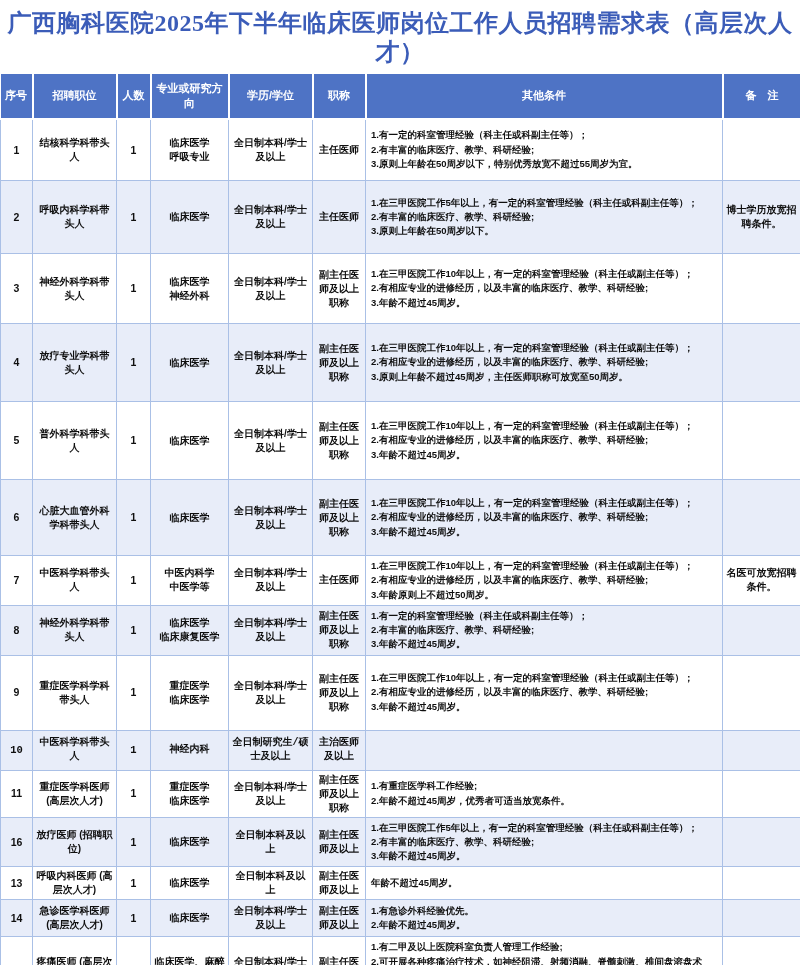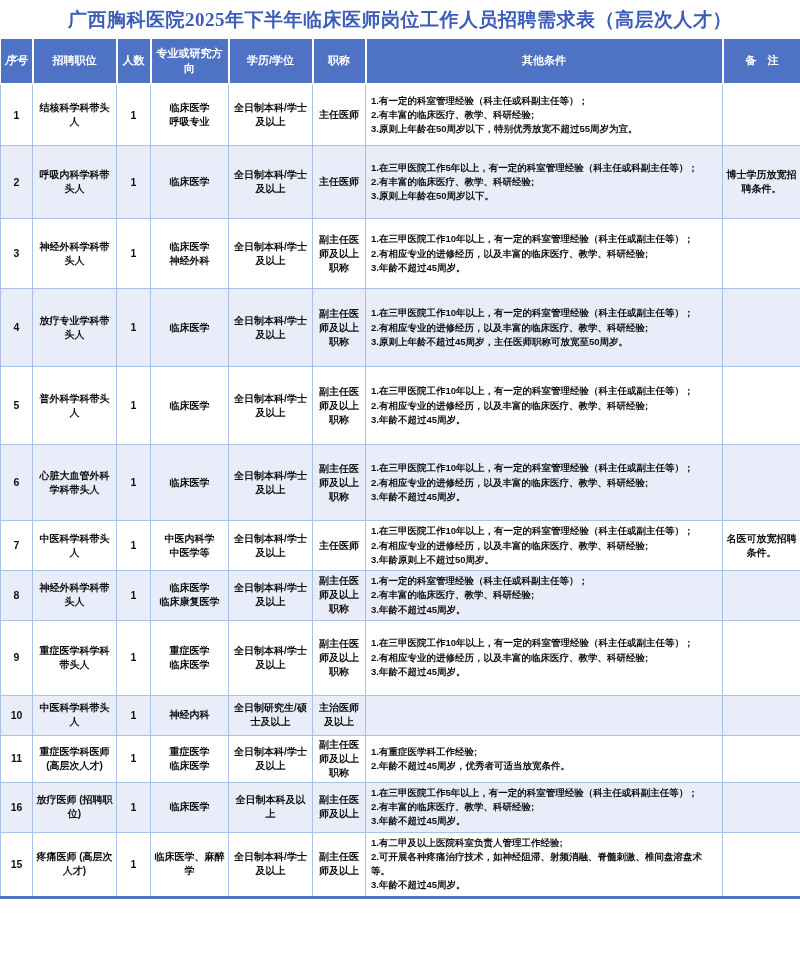--- a/index.html
+++ b/index.html
@@ -1,32 +1,32 @@
 <!DOCTYPE html>
 <html><head>
 <meta charset="utf-8">
 <style>
   html,body{margin:0;padding:0;background:#ffffff;}
   body{width:800px;font-family:"Liberation Sans","DejaVu Sans",sans-serif;color:#0f0f0f;}
   .page{width:800px;}
   .title{
     font-family:"Liberation Serif","DejaVu Serif",serif;
-    font-weight:bold;color:#3b5cb8;font-size:19px;
+    font-weight:bold;color:#3b5cb8;font-size:24px;
     text-align:center;line-height:1.2;margin:0;padding:9px 0 7px 0;
     letter-spacing:0.5px;
   }
   table{width:800px;border-collapse:collapse;table-layout:fixed;border-bottom:3px solid #4e73c5;}
   col.c1{width:32px;} col.c2{width:84px;} col.c3{width:34px;} col.c4{width:78px;}
   col.c5{width:84px;} col.c6{width:53px;} col.c7{width:357px;} col.c8{width:78px;}
   thead th{
     background:#4e73c5;color:#ffffff;font-weight:bold;font-size:11px;
     border:2px solid #ffffff;border-top:none;padding:4px 1px;height:36px;
     text-align:center;vertical-align:middle;line-height:1.35;
   }
-  thead th:first-child{border-left:none;font-style:italic;}
+  thead th:first-child{border-left:none;}
   thead th:last-child{border-right:none;margin-top:16px;}
   tbody td{
     border:1px solid #aac0e6;font-size:10px;font-weight:bold;
     text-align:center;vertical-align:middle;padding:2px 3px;line-height:1.4;
   }
   tbody tr:nth-child(even){background:#e8edf9;}
   tbody tr:nth-child(odd){background:#ffffff;}
   td.pre{white-space:pre-line;}
   td.c-left{text-align:left;font-size:9.5px;padding:3px 5px;line-height:1.5;margin-left:12px;}
   td.cell-no, td.cell-count{font-size:10.5px;}
@@ -167,21 +167,21 @@
           <td class="cell-count">1</td>
           <td class="pre">重症医学
 临床医学</td>
           <td class="pre">全日制本科/学士及以上</td>
           <td class="pre">副主任医师及以上职称</td>
           <td class="c-left pre">1.在三甲医院工作10年以上，有一定的科室管理经验（科主任或副主任等）；
 2.有相应专业的进修经历，以及丰富的临床医疗、教学、科研经验;
 3.年龄不超过45周岁。</td>
           <td class="pre"></td>
         </tr>
-        <tr style="height: 40px;">
+        <tr style="height: 40px; font-family: Liberation Mono, monospace;">
           <td class="cell-no">10</td>
           <td class="pre">中医科学科带头人</td>
           <td class="cell-count">1</td>
           <td class="pre">神经内科</td>
           <td class="pre">全日制研究生/硕士及以上</td>
           <td class="pre">主治医师及以上</td>
           <td class="c-left pre"></td>
           <td class="pre"></td>
         </tr>
         <tr style="height: 44px;">
@@ -199,20 +199,41 @@
         <tr style="height: 42px;">
           <td class="cell-no">16</td>
           <td class="pre">放疗医师 (招聘职位)</td>
           <td class="cell-count">1</td>
           <td class="pre">临床医学</td>
           <td class="pre">全日制本科及以上</td>
           <td class="pre">副主任医师及以上</td>
           <td class="c-left pre">1.在三甲医院工作5年以上，有一定的科室管理经验（科主任或科副主任等）；
 2.有丰富的临床医疗、教学、科研经验;
 3.年龄不超过45周岁。</td>
+          <td class="pre"></td>
+        </tr>
+        <tr style="height: 31px;">
+          <td class="cell-no">13</td>
+          <td class="pre">呼吸内科医师 (高层次人才)</td>
+          <td class="cell-count">1</td>
+          <td class="pre">临床医学</td>
+          <td class="pre">全日制本科及以上</td>
+          <td class="pre">副主任医师及以上</td>
+          <td class="c-left pre">年龄不超过45周岁。</td>
+          <td class="pre"></td>
+        </tr>
+        <tr style="height: 37px;">
+          <td class="cell-no">14</td>
+          <td class="pre">急诊医学科医师 (高层次人才)</td>
+          <td class="cell-count">1</td>
+          <td class="pre">临床医学</td>
+          <td class="pre">全日制本科/学士及以上</td>
+          <td class="pre">副主任医师及以上</td>
+          <td class="c-left pre">1.有急诊外科经验优先。
+2.年龄不超过45周岁。</td>
           <td class="pre"></td>
         </tr>
         <tr style="height: 58px;">
           <td class="cell-no">15</td>
           <td class="pre">疼痛医师 (高层次人才)</td>
           <td class="cell-count">1</td>
           <td class="pre">临床医学、麻醉学</td>
           <td class="pre">全日制本科/学士及以上</td>
           <td class="pre">副主任医师及以上</td>
           <td class="c-left pre">1.有二甲及以上医院科室负责人管理工作经验;

